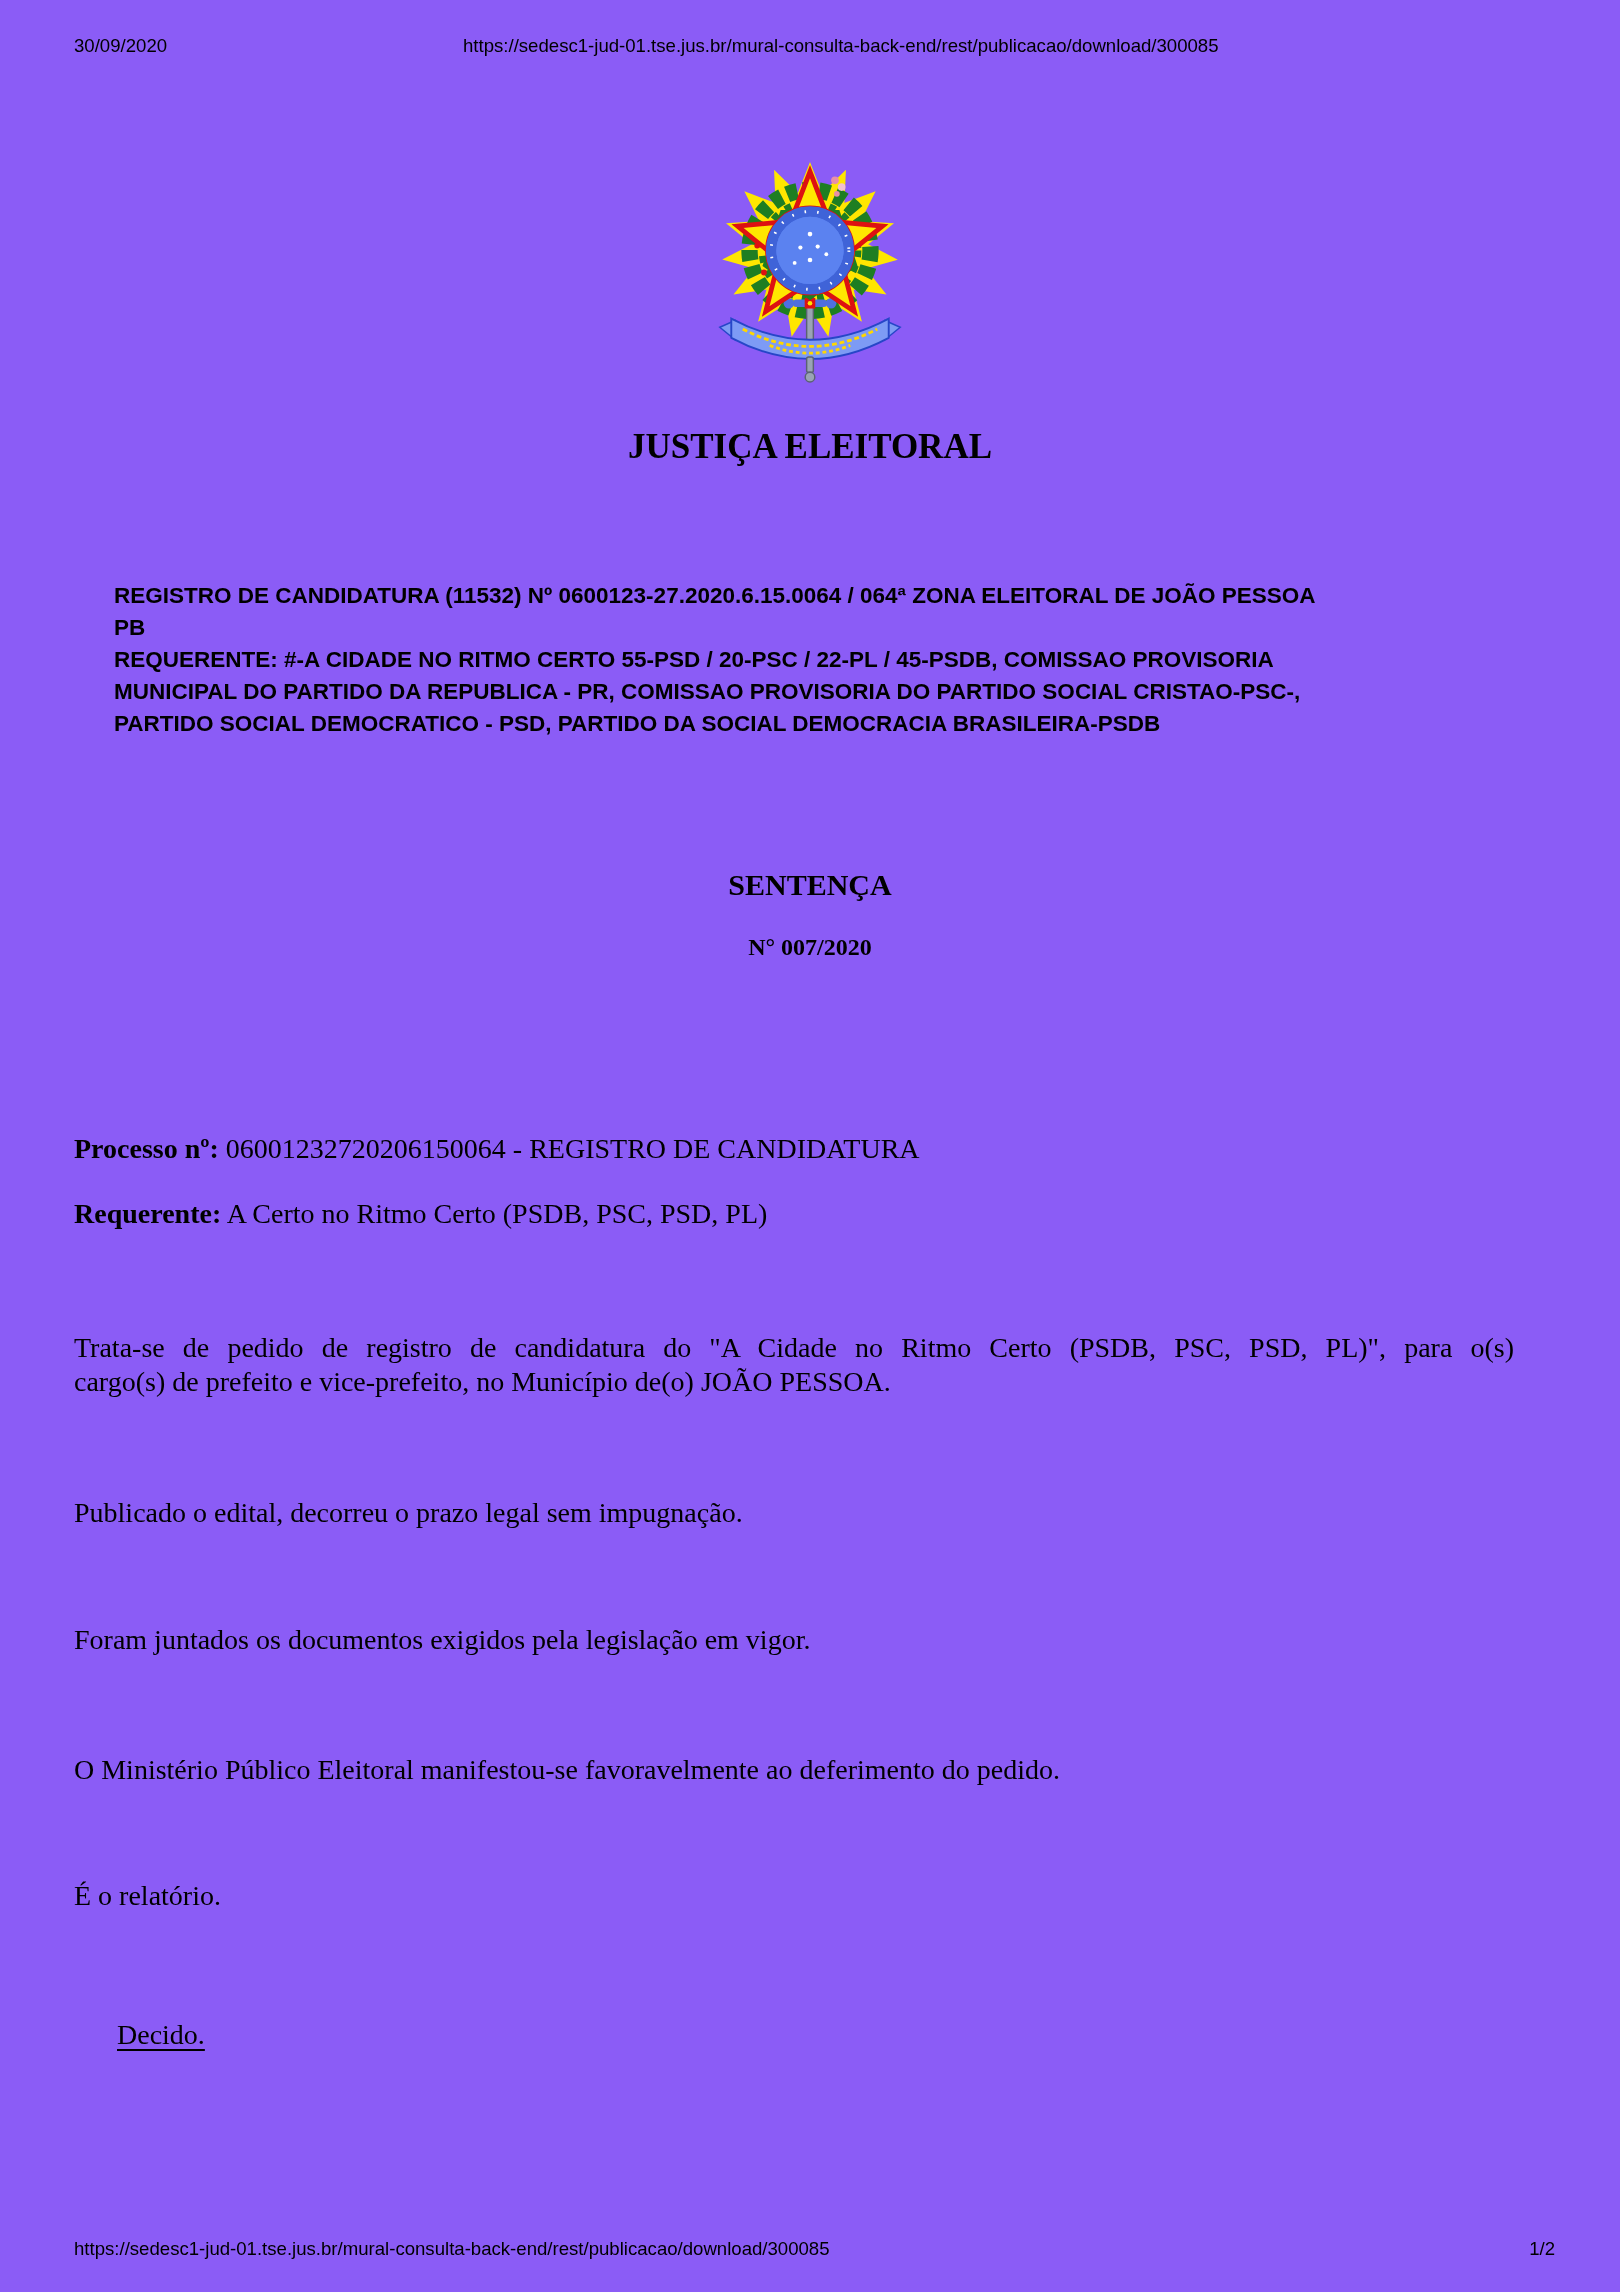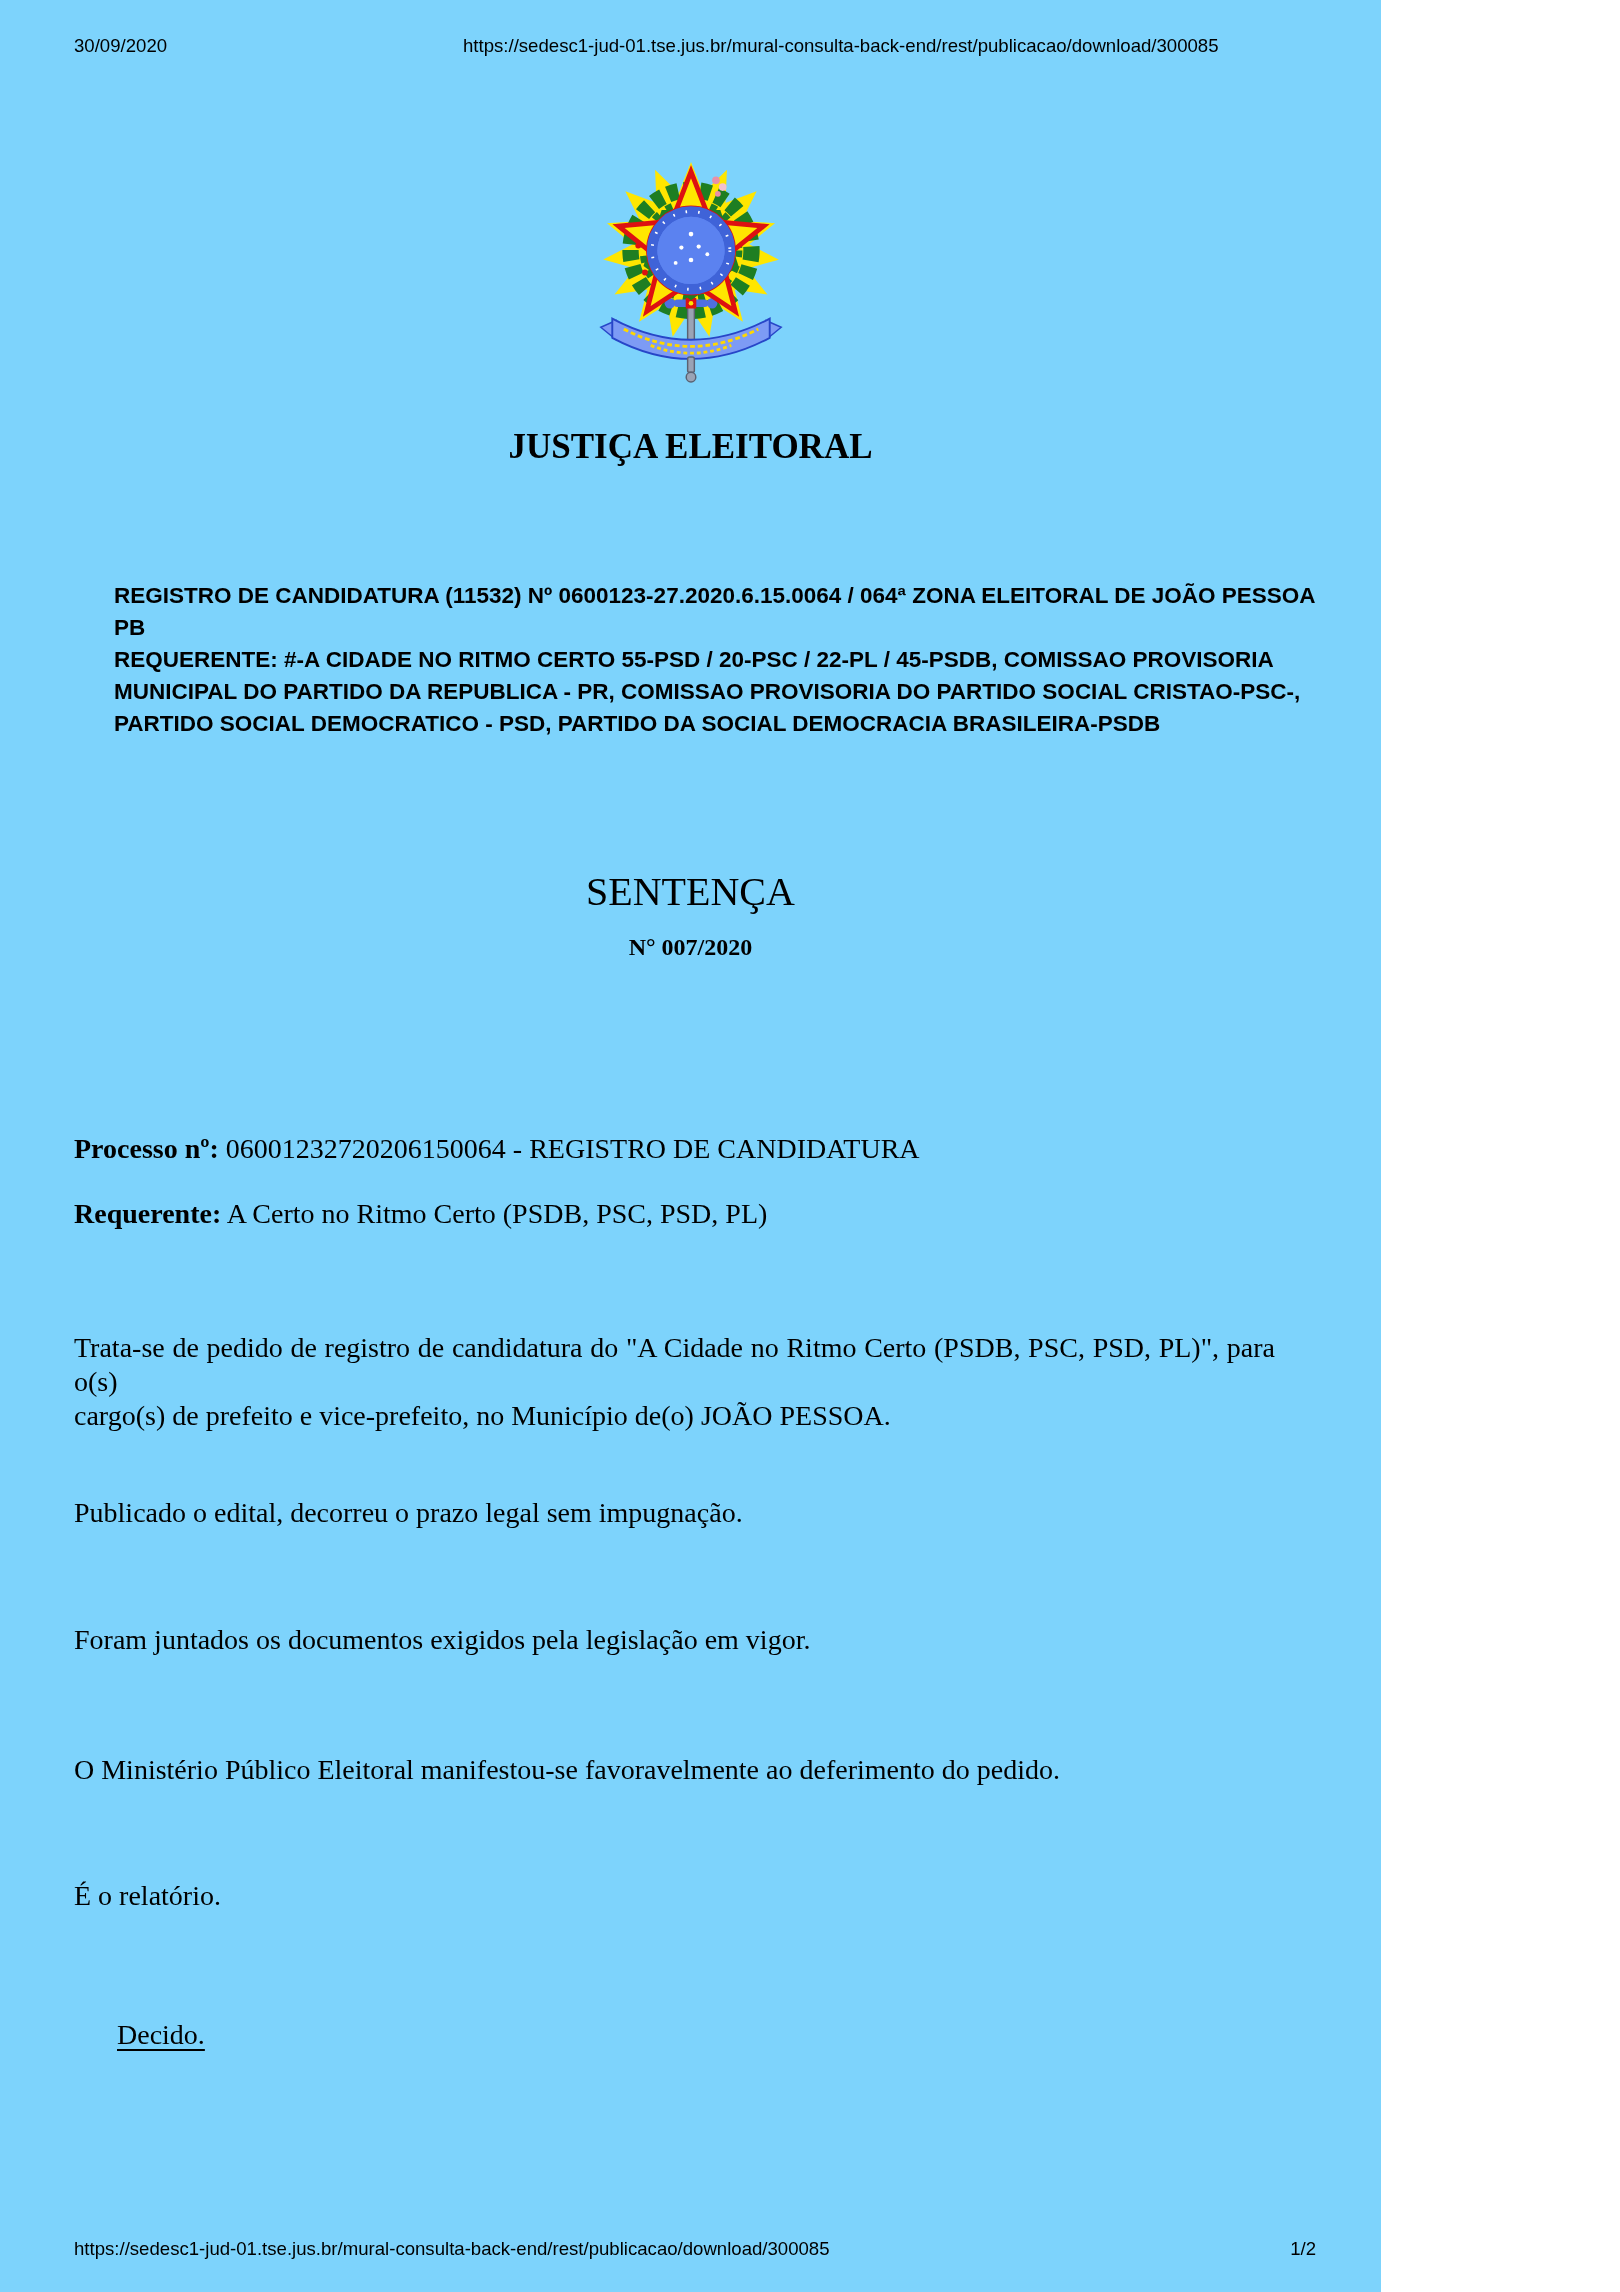--- a/index.html
+++ b/index.html
@@ -1,21 +1,21 @@
 <!DOCTYPE html>
 <html><head>
 <meta charset="utf-8">
 <style>
   html,body{margin:0;padding:0;}
   body{background:#ffffff;}
   .page{
     position:relative;
-    width:1381px;
+    width:1620px;
     height:2293px;
-    background:#7dd3fc;
+    background:#8b5cf6;
     color:#000000;
     overflow:hidden;
   }
   .abs{position:absolute;}
   .serif{font-family:"Liberation Serif",serif;}
   .centered{left:0;right:0;text-align:center;}
 
   
   .print-meta{font-family:"Liberation Sans",sans-serif;font-size:18.6px;color:#000;}
   .print-date{top:35px;left:74px;}
@@ -32,21 +32,21 @@
 
   
   .case-block{
     top:580px;left:74px;right:94px;
     font-family:"Liberation Sans",sans-serif;
     font-weight:bold;font-size:22.5px;line-height:32px;margin-left:40px;
   }
   .case-block div{white-space:nowrap;}
 
   
-  .sentenca-heading{top:868px;font-size:40px;font-weight:normal;text-align:center;}
+  .sentenca-heading{top:868px;font-size:30px;font-weight:bold;text-align:center;}
   .sentenca-number{top:934px;font-size:24px;font-weight:bold;}
 
   
   .bodytext{font-family:"Liberation Serif",serif;font-size:28px;line-height:34px;}
   .kv-processo{top:1132px;left:74px;right:94px;}
   .kv-requerente{top:1197px;left:74px;right:94px;}
   .kv-label{font-weight:bold;}
 
   .para{left:74px;right:106px;}
   .p1{top:1331px;}

